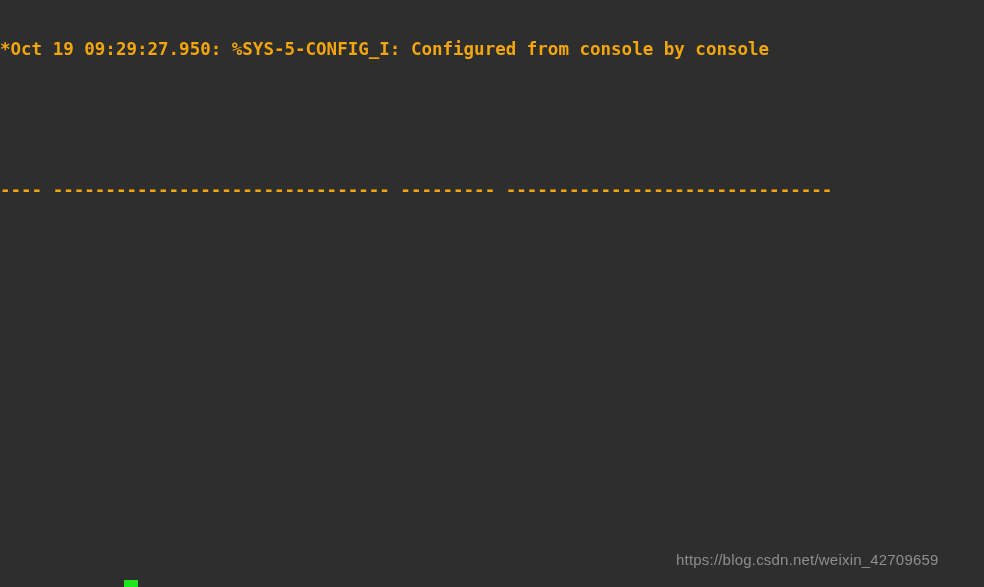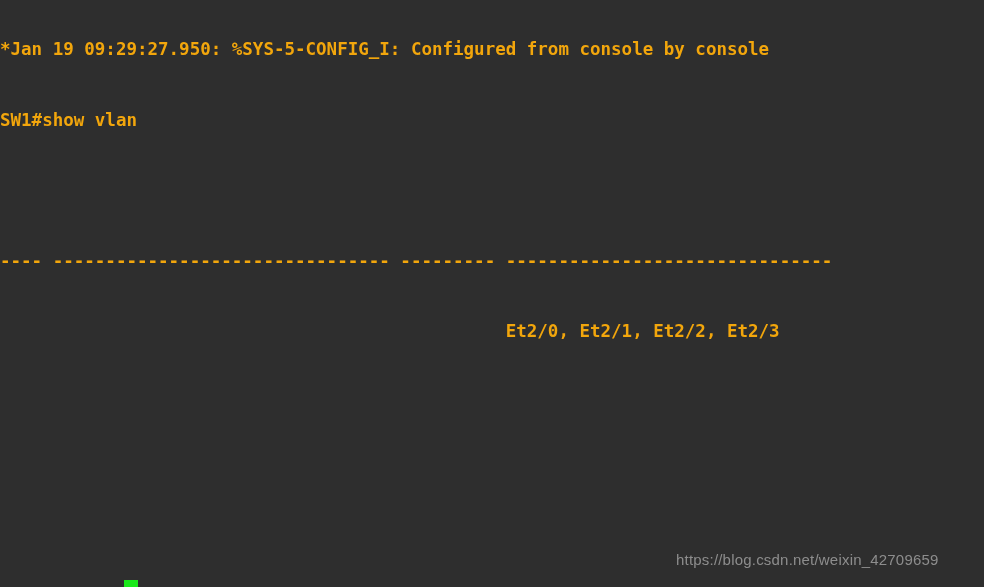--- a/index.html
+++ b/index.html
@@ -57,25 +57,23 @@
     pointer-events: none;
     text-align: right;
   }
 </style>
 </head>
 <body>
 
 <div id="terminal">
 
   <div class="screen">
-    <span class="line">*Jan 19 09:29:27.950: %SYS-5-CONFIG_I: Configured from console by console</span>
-    <span class="line">SW1#show vlan</span>
+    <span class="line">*Oct 19 09:29:27.950: %SYS-5-CONFIG_I: Configured from console by console</span>
     <span class="line blank"></span>
     <span class="line">---- -------------------------------- --------- -------------------------------</span>
-    <span class="line">                                                Et2/0, Et2/1, Et2/2, Et2/3</span>
     
     
     
     
     
     
     
     
     
     

